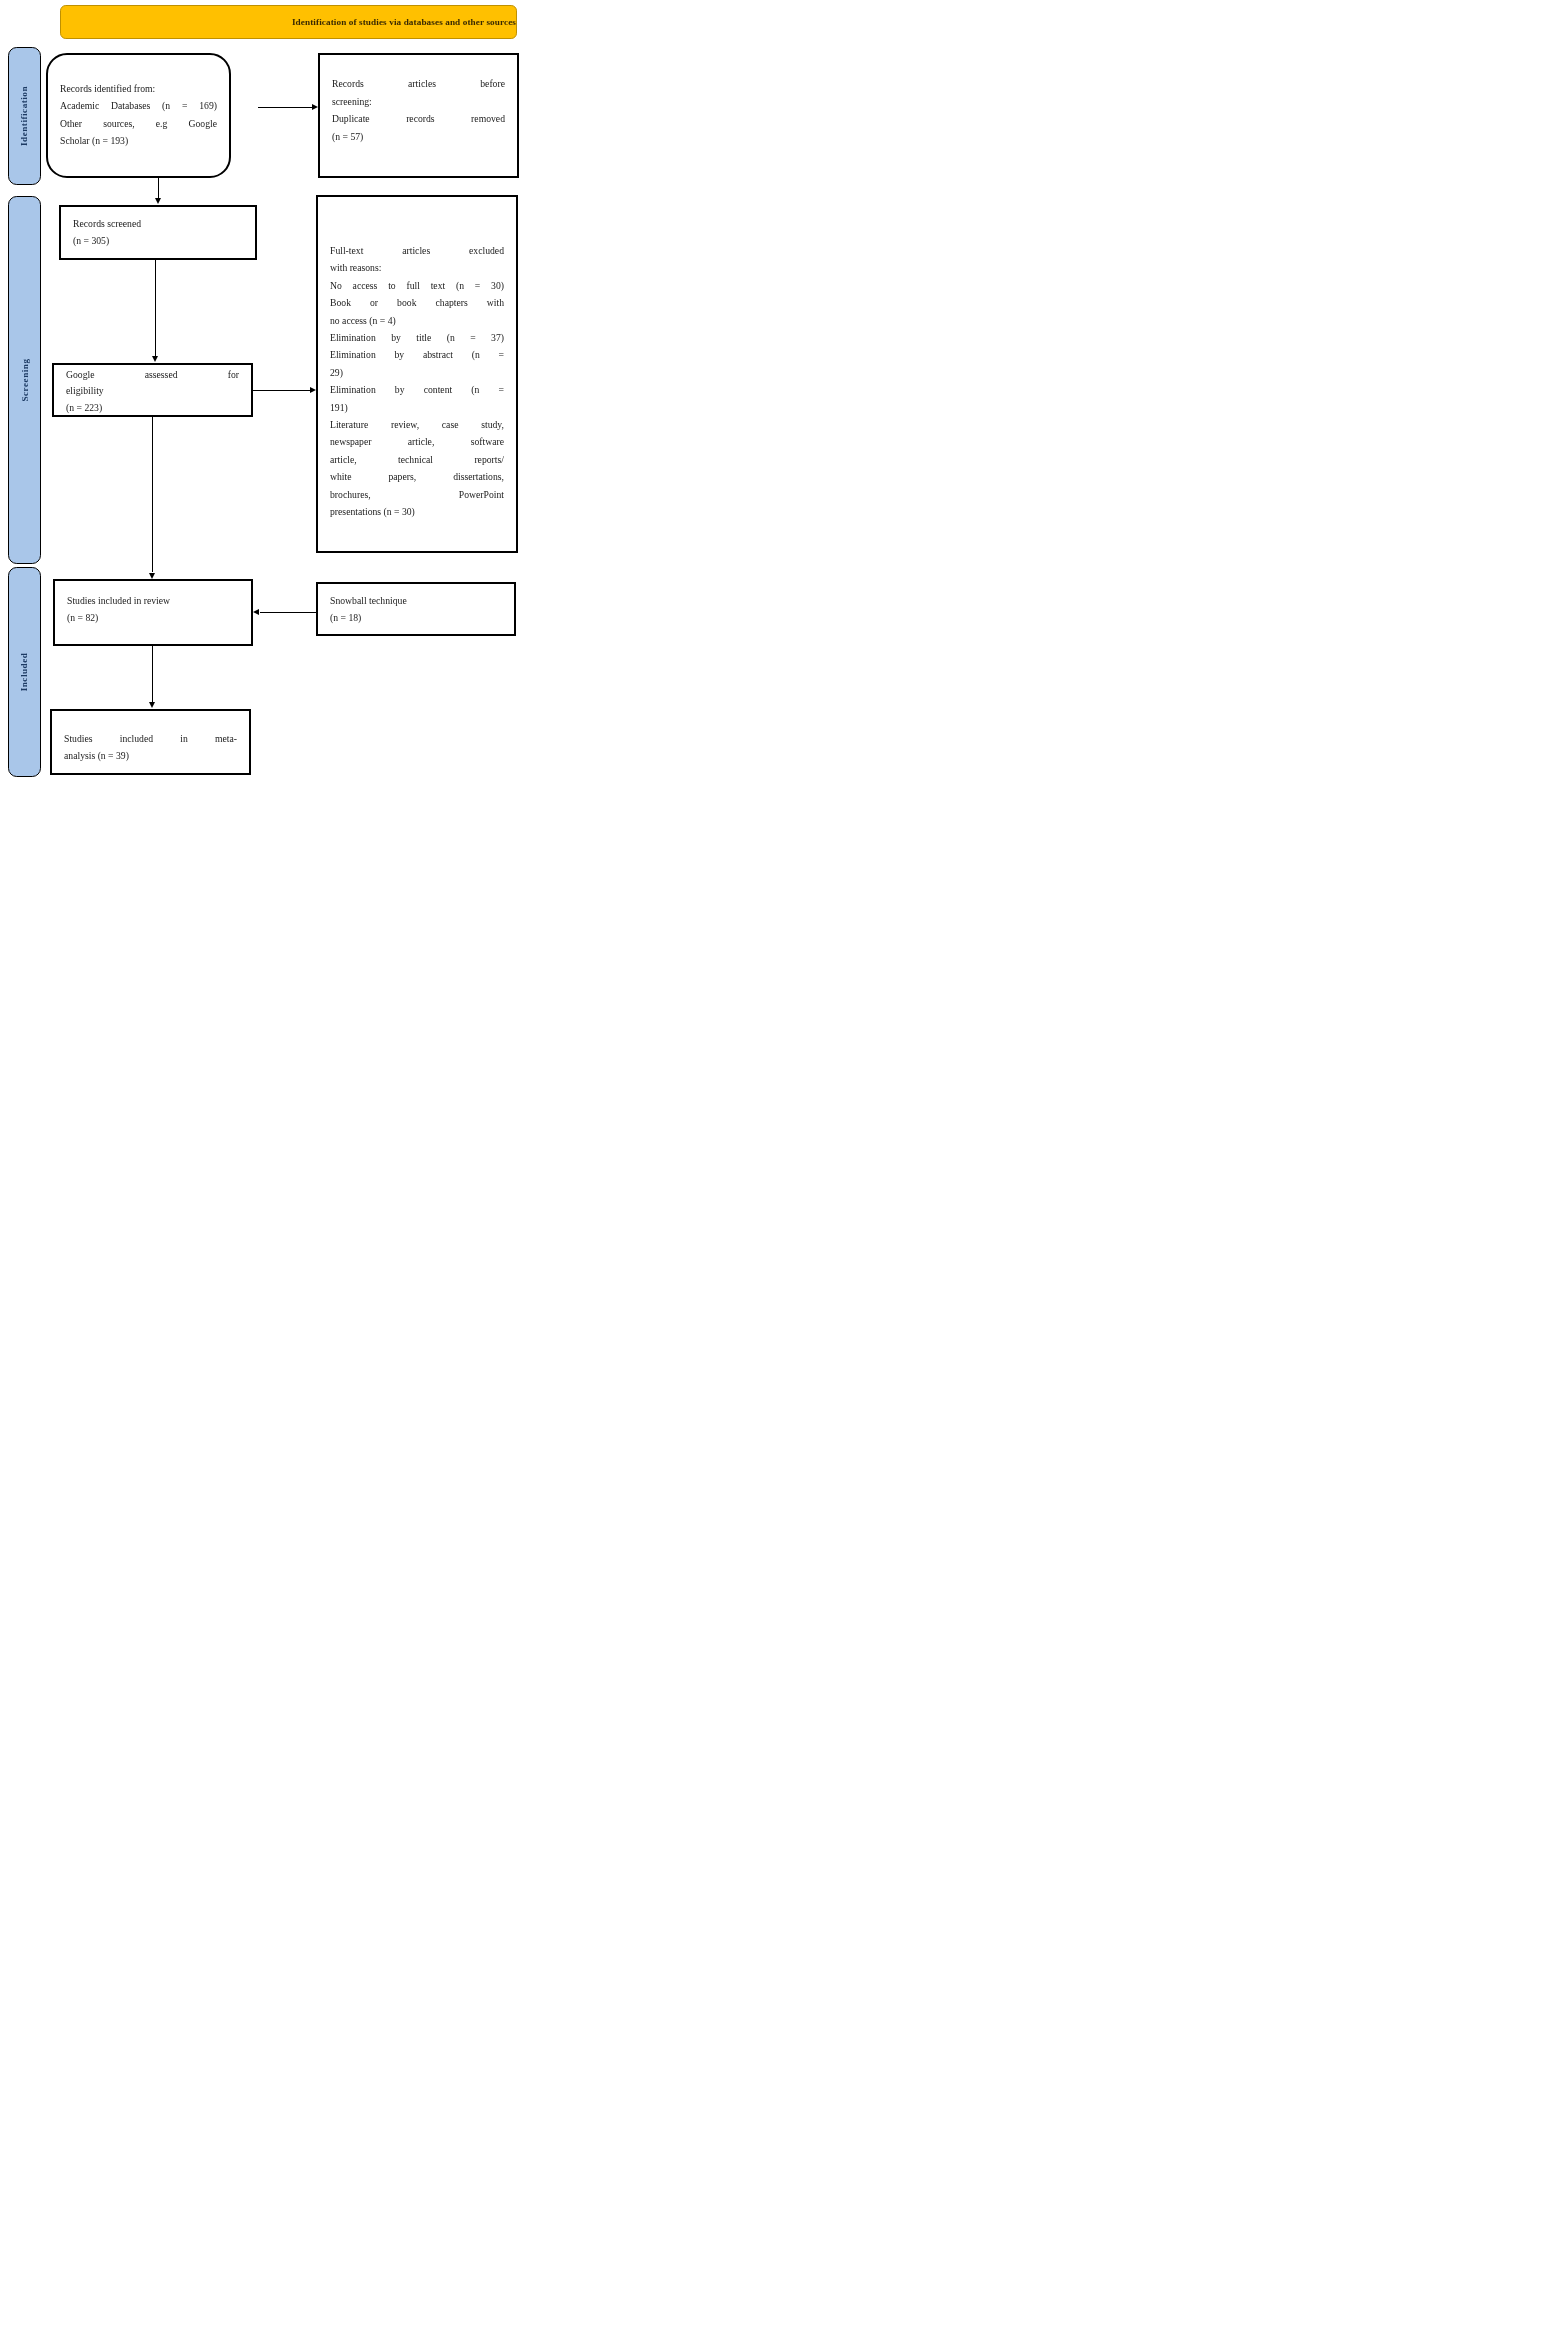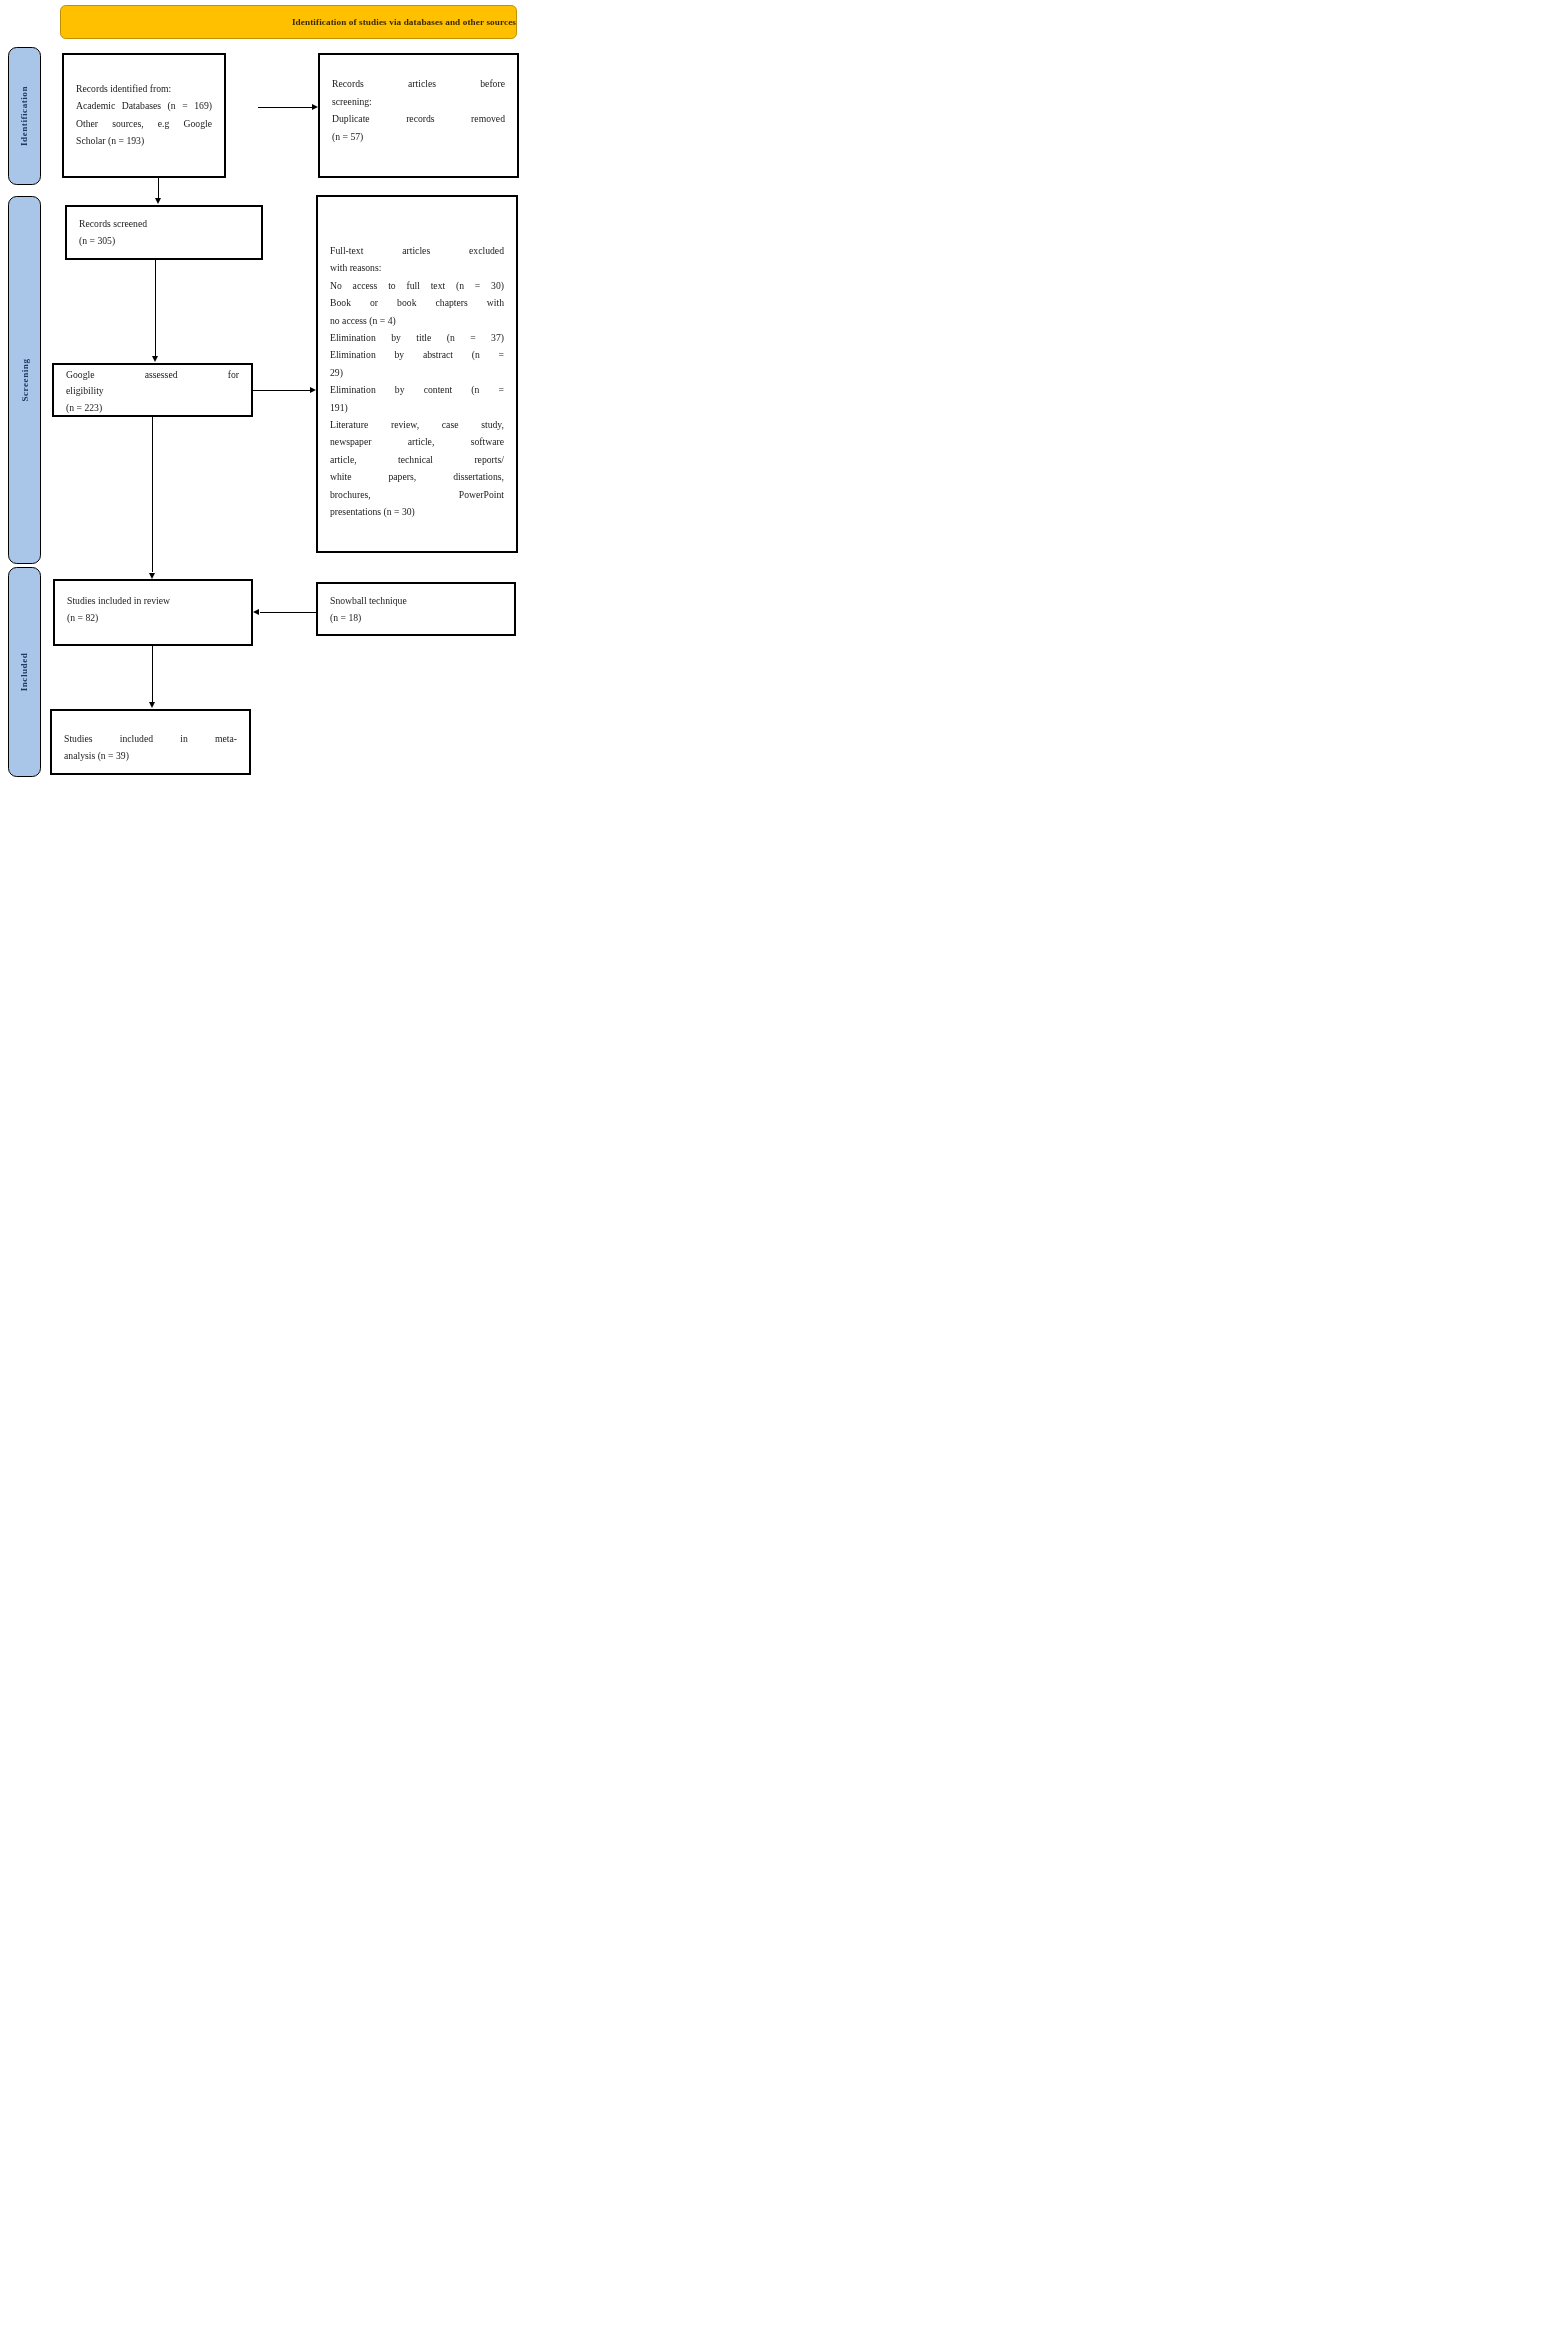--- a/index.html
+++ b/index.html
@@ -30,23 +30,23 @@
   #stage-identification{top:47px;height:138px;}
   #stage-screening{top:196px;height:368px;}
   #stage-included{top:567px;height:210px;}
   
   .fbox{
     position:absolute;background:#ffffff;border:2.4px solid #000000;
     box-sizing:border-box;font-size:9.7px;line-height:17.4px;
   }
   .fbox .ln{white-space:nowrap;}
   .fbox .ln.j{white-space:normal;text-align:justify;text-align-last:justify;}
-  #box-records-identified{left:62px;top:53px;width:164px;height:125px;padding:25px 12px 0 12px;}
+  #box-records-identified{left:46px;top:53px;width:185px;height:125px;padding:25px 12px 0 12px;border-radius:21px;}
   #box-records-removed  {left:318px;top:53px;width:201px;height:125px;padding:20.3px 12px 0 12px;}
-  #box-records-screened {left:59px;top:205px;width:198px;height:55px;padding:7.7px 12px 0 12px;margin-left:6px;}
+  #box-records-screened {left:59px;top:205px;width:198px;height:55px;padding:7.7px 12px 0 12px;}
   #box-reports-assessed {left:52px;top:363px;width:201px;height:54px;padding:1.9px 12px 0 12px;line-height:16.4px;}
   #box-fulltext-excluded{left:316px;top:195px;width:202px;height:358px;padding:45px 12px 0 12px;}
   #box-studies-review   {left:53px;top:579px;width:200px;height:67px;padding:10.6px 12px 0 12px;}
   #box-snowball         {left:316px;top:582px;width:200px;height:54px;padding:7.7px 12px 0 12px;}
   #box-studies-meta     {left:50px;top:709px;width:201px;height:66px;padding:19px 12px 0 12px;}
   
   .aline{position:absolute;background:#000000;}
   .ahead{position:absolute;width:0;height:0;}
   .ahead.right{border-top:3.4px solid transparent;border-bottom:3.4px solid transparent;border-left:6.3px solid #000;}
   .ahead.left {border-top:3.4px solid transparent;border-bottom:3.4px solid transparent;border-right:6.3px solid #000;}

